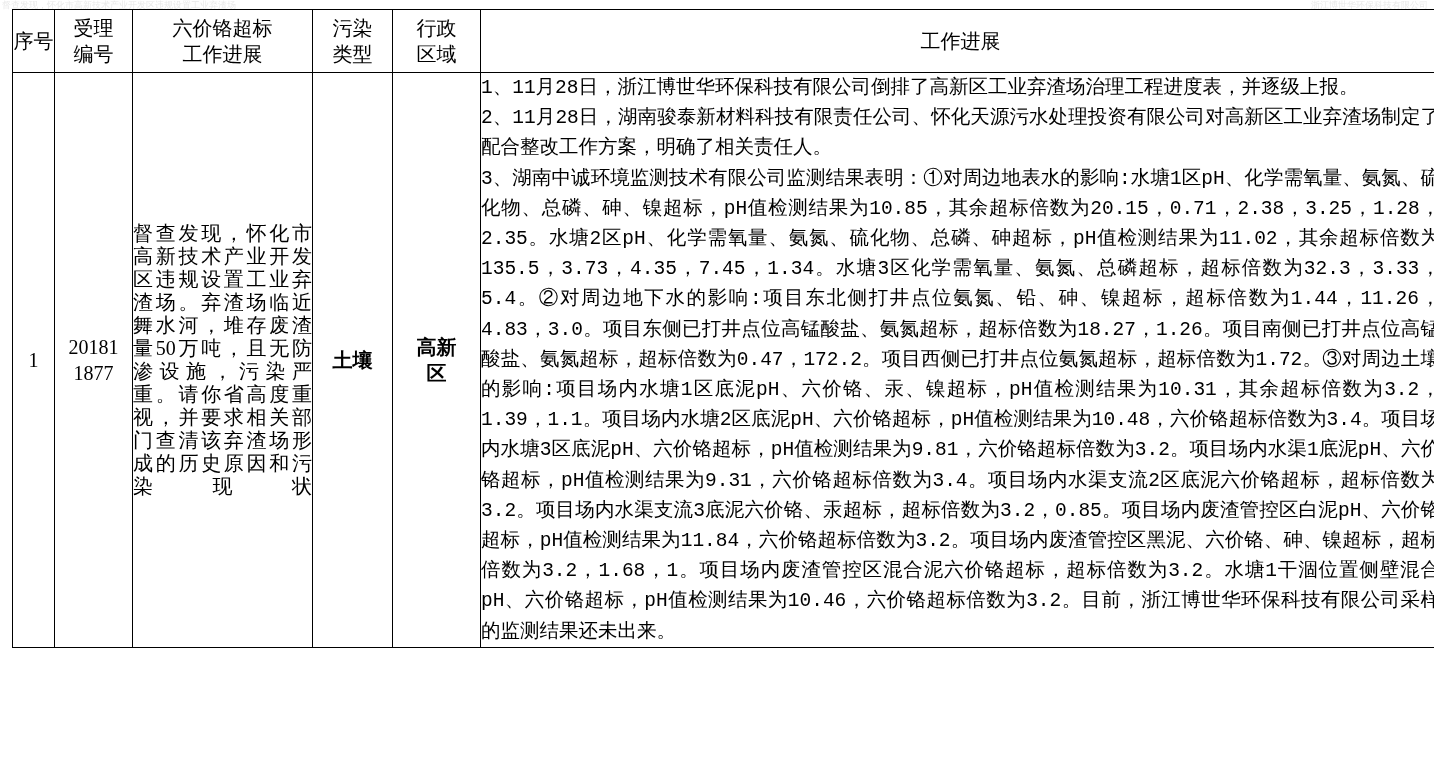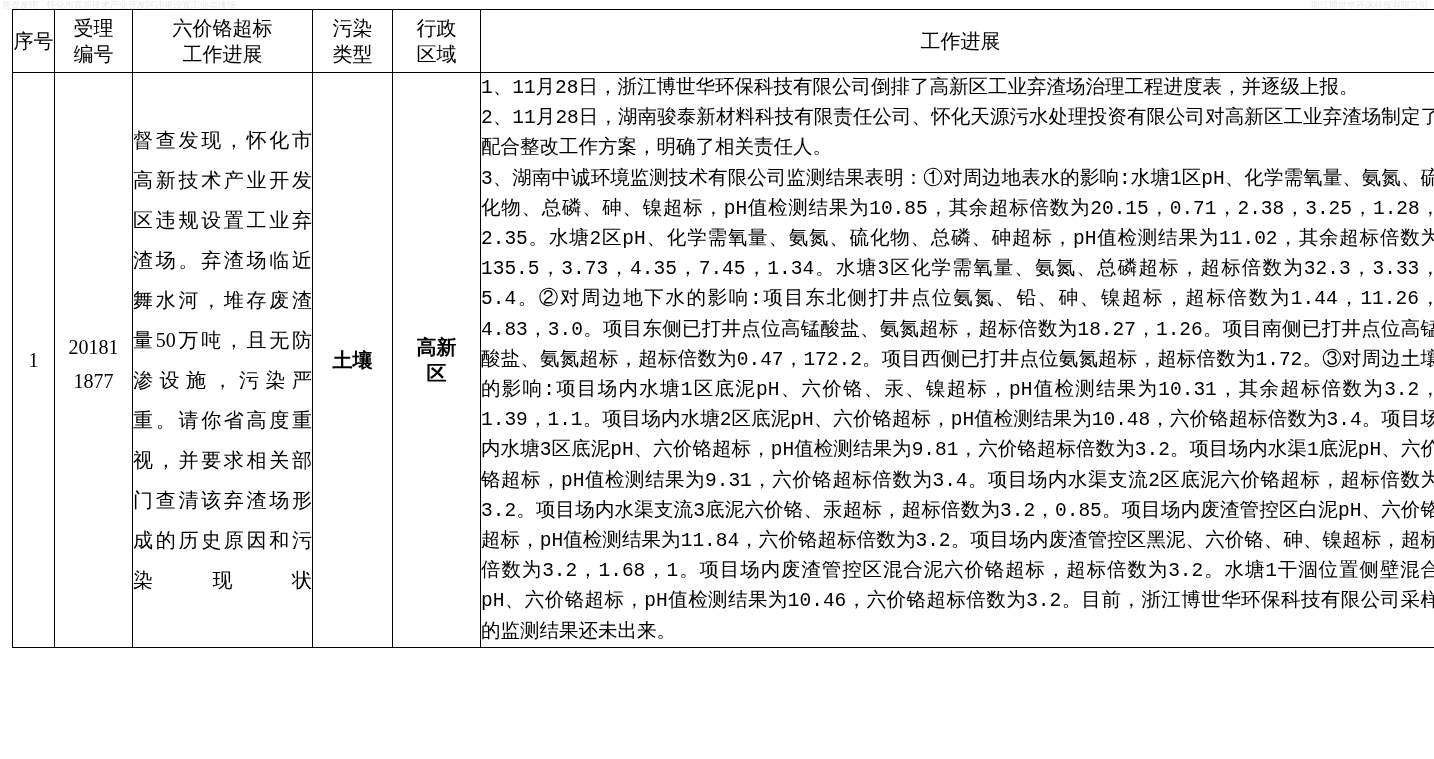--- a/index.html
+++ b/index.html
@@ -61,27 +61,27 @@
   .col-desc  { width: 180px; }
   .col-type  { width: 80px; }
   .col-area  { width: 88px; }
   .col-prog  { width: 960px; }
 
   td.cell-no, td.cell-code, td.cell-type, td.cell-area {
     text-align: center;
     font-size: 20px;
     line-height: 26px;
   }
-  td.cell-code .line { display: block; margin-top: 8px; }
+  td.cell-code .line { display: block; }
   td.cell-type .line { display: block; font-weight: bold; }
   td.cell-area .line { display: block; font-weight: bold; }
 
   td.cell-desc {
     font-size: 20px;
-    line-height: 40px;
+    line-height: 23px;
     text-align: justify;
     text-align-last: justify;
     padding: 4px 8px;
     vertical-align: middle;
   }
   td.cell-prog {
     font-size: 19.5px;
     line-height: 30.2px;
     text-align: justify;
     padding: 8px 8px 6px 8px;

